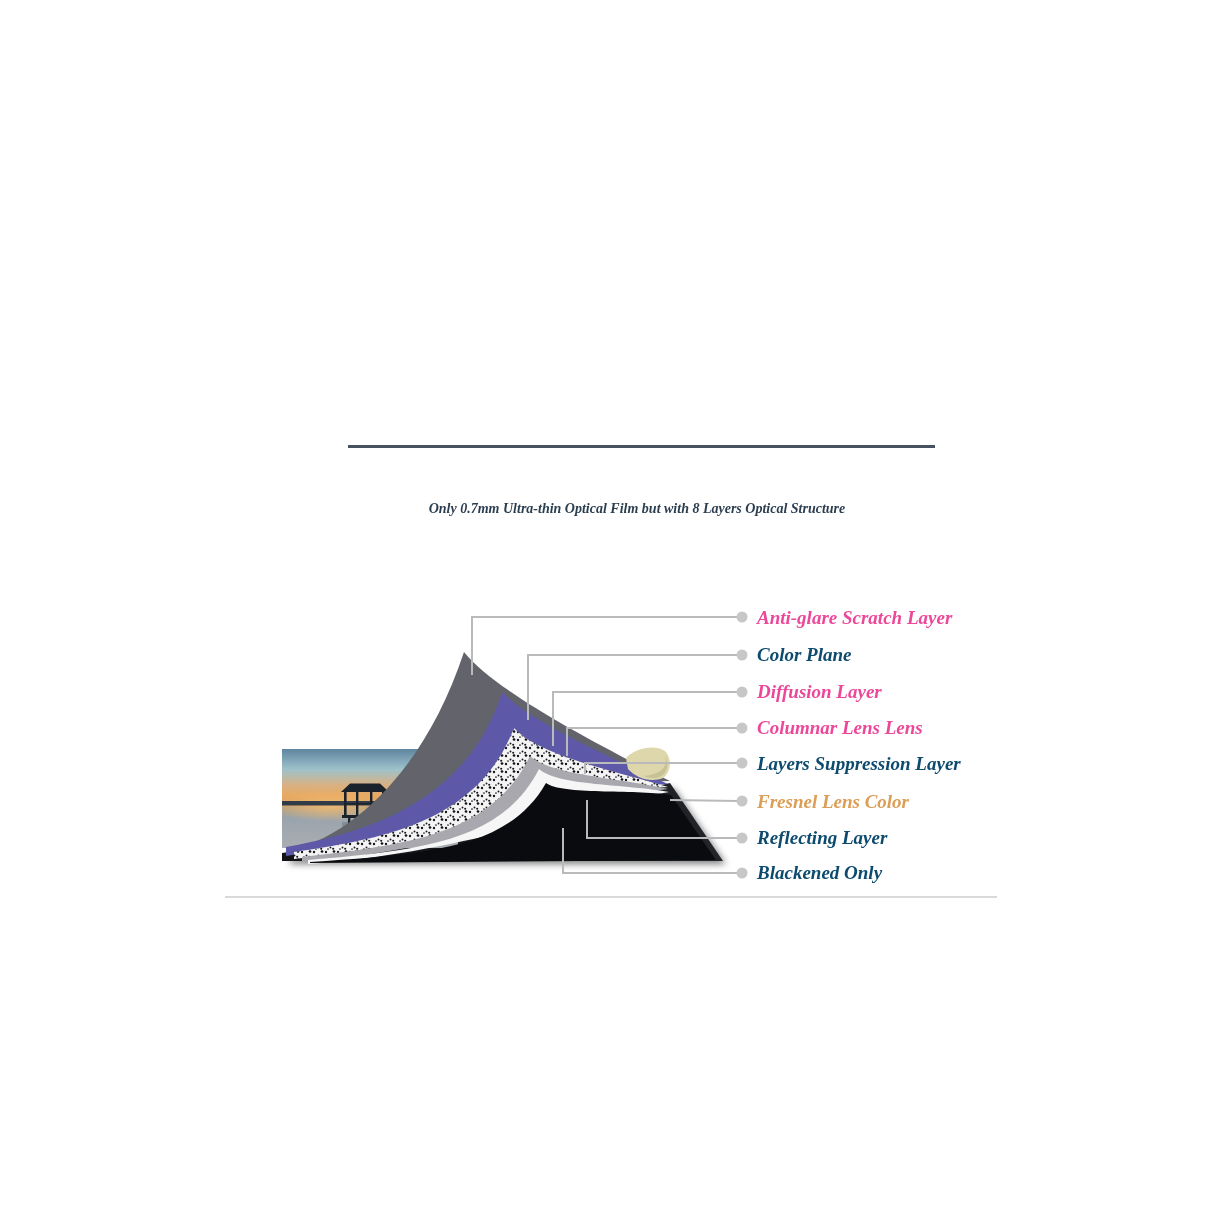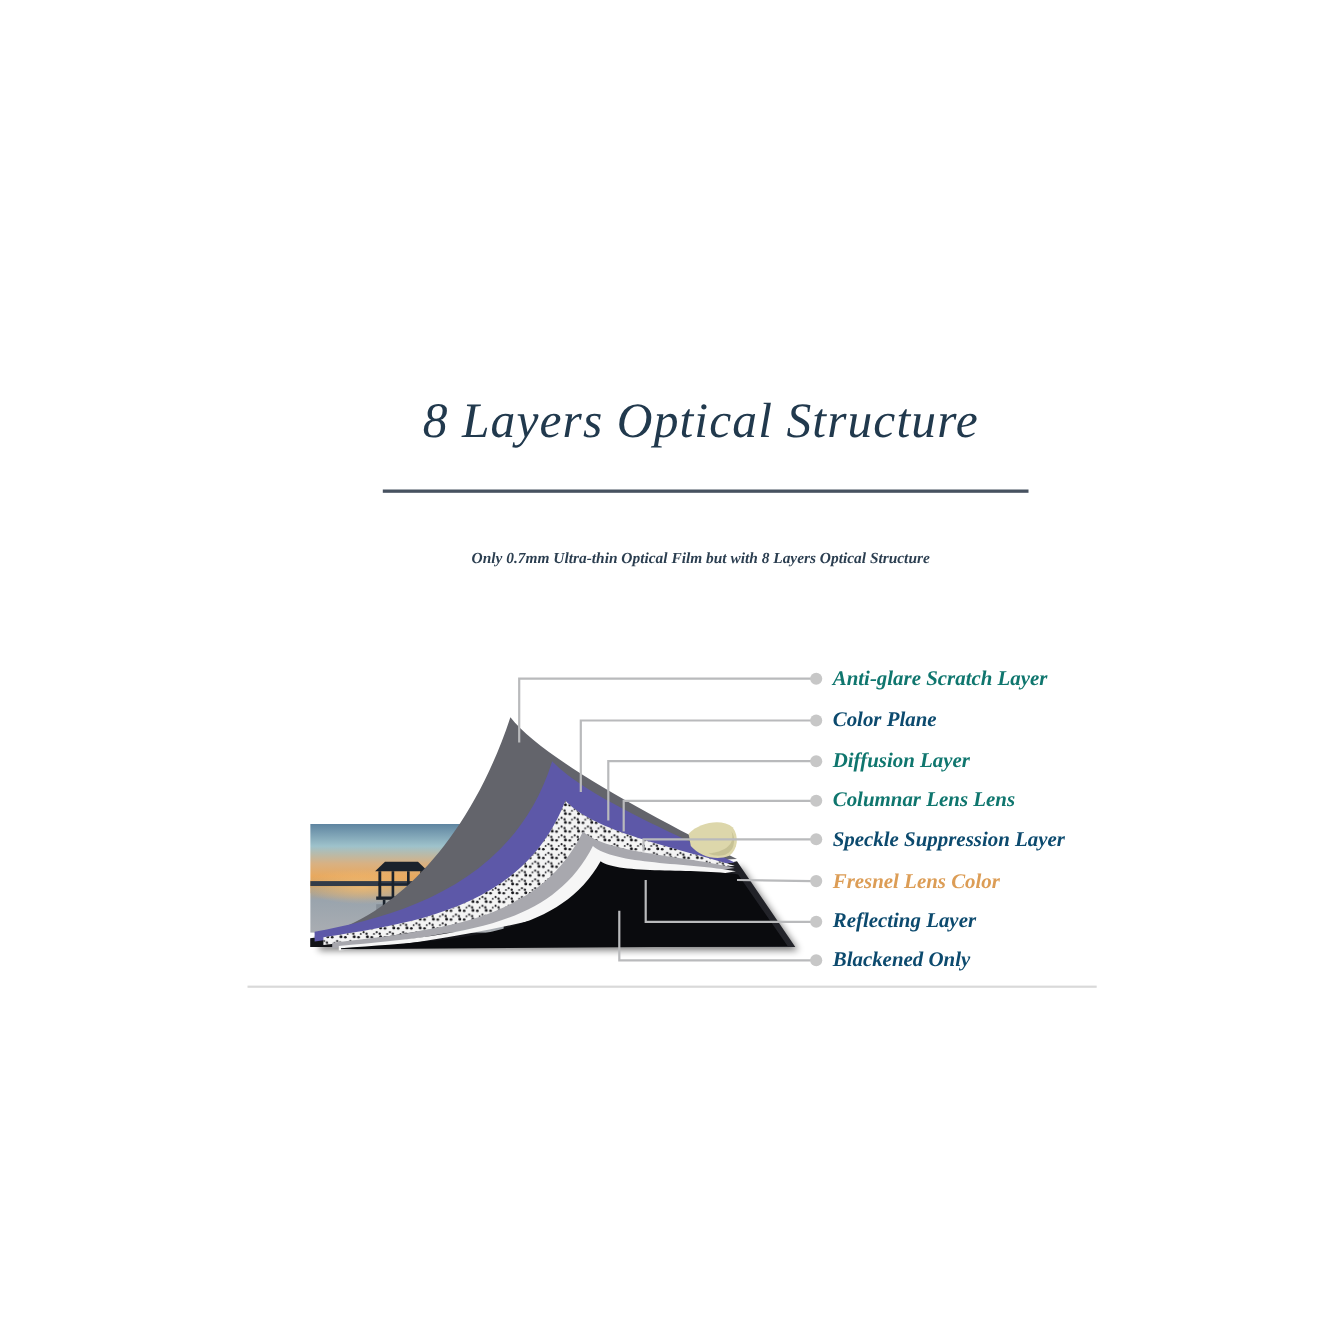--- a/index.html
+++ b/index.html
@@ -7,30 +7,29 @@
         font-family:"Liberation Serif", serif;}
   .title{position:absolute;left:307px;top:356px;width:660px;text-align:center;
          font-style:italic;font-size:45px;color:#21394d;letter-spacing:1px;white-space:nowrap;}
   .title-underline{position:absolute;left:348px;top:445px;width:587px;height:3px;background:#475260;}
   .subtitle{position:absolute;left:307px;top:501px;width:660px;text-align:center;
             font-style:italic;font-weight:600;font-size:14px;color:#2b3e50;white-space:nowrap;}
   .diagram{position:absolute;left:240px;top:570px;width:520px;height:330px;}
   .layer-label{position:absolute;left:757px;font-style:italic;font-weight:600;font-size:19px;
                line-height:26px;white-space:nowrap;}
   .layer-label[data-c="navy"]{color:#0c4a6e;}
-  .layer-label[data-c="orange"]{color:#0f766e;}
+  .layer-label[data-c="orange"]{color:#ec4899;}
   .layer-label[data-c="orange-light"]{color:#dc9d56;}
   .bottom-divider{position:absolute;left:225px;top:896px;width:772px;height:2px;background:#d9d9d9;}
 </style>
 </head>
 <body>
 
 <div class="page">
 
-  <div class="title">8 Layers Optical Structure</div>
   <div class="title-underline"></div>
   <div class="subtitle">Only 0.7mm Ultra-thin Optical Film but with 8 Layers Optical Structure</div>
 
   <svg class="diagram" viewBox="0 0 520 330" xmlns="http://www.w3.org/2000/svg">
     <defs>
       <linearGradient id="skyG" x1="0" y1="0" x2="0" y2="1">
         <stop offset="0" stop-color="#5e84a0"></stop>
         <stop offset="0.35" stop-color="#9ec2cb"></stop>
         <stop offset="0.62" stop-color="#d8b183"></stop>
         <stop offset="0.82" stop-color="#e8a95f"></stop>
@@ -120,19 +119,19 @@
       <circle cx="502" cy="231" r="5.5"></circle>
       <circle cx="502" cy="268" r="5.5"></circle>
       <circle cx="502" cy="303" r="5.5"></circle>
     </g>
   </svg>
 
   <div class="layer-label" style="top:605px" data-c="orange">Anti-glare Scratch Layer</div>
   <div class="layer-label" style="top:642px" data-c="navy">Color Plane</div>
   <div class="layer-label" style="top:679px" data-c="orange">Diffusion Layer</div>
   <div class="layer-label" style="top:715px" data-c="orange">Columnar Lens Lens</div>
-  <div class="layer-label" style="top:751px" data-c="navy">Speckle Suppression Layer</div>
+  <div class="layer-label" style="top:751px" data-c="navy">Layers Suppression Layer</div>
   <div class="layer-label" style="top:789px" data-c="orange-light">Fresnel Lens Color</div>
   <div class="layer-label" style="top:825px" data-c="navy">Reflecting Layer</div>
   <div class="layer-label" style="top:860px" data-c="navy">Blackened Only</div>
 
   <div class="bottom-divider"></div>
 </div>
 
 </body></html>

